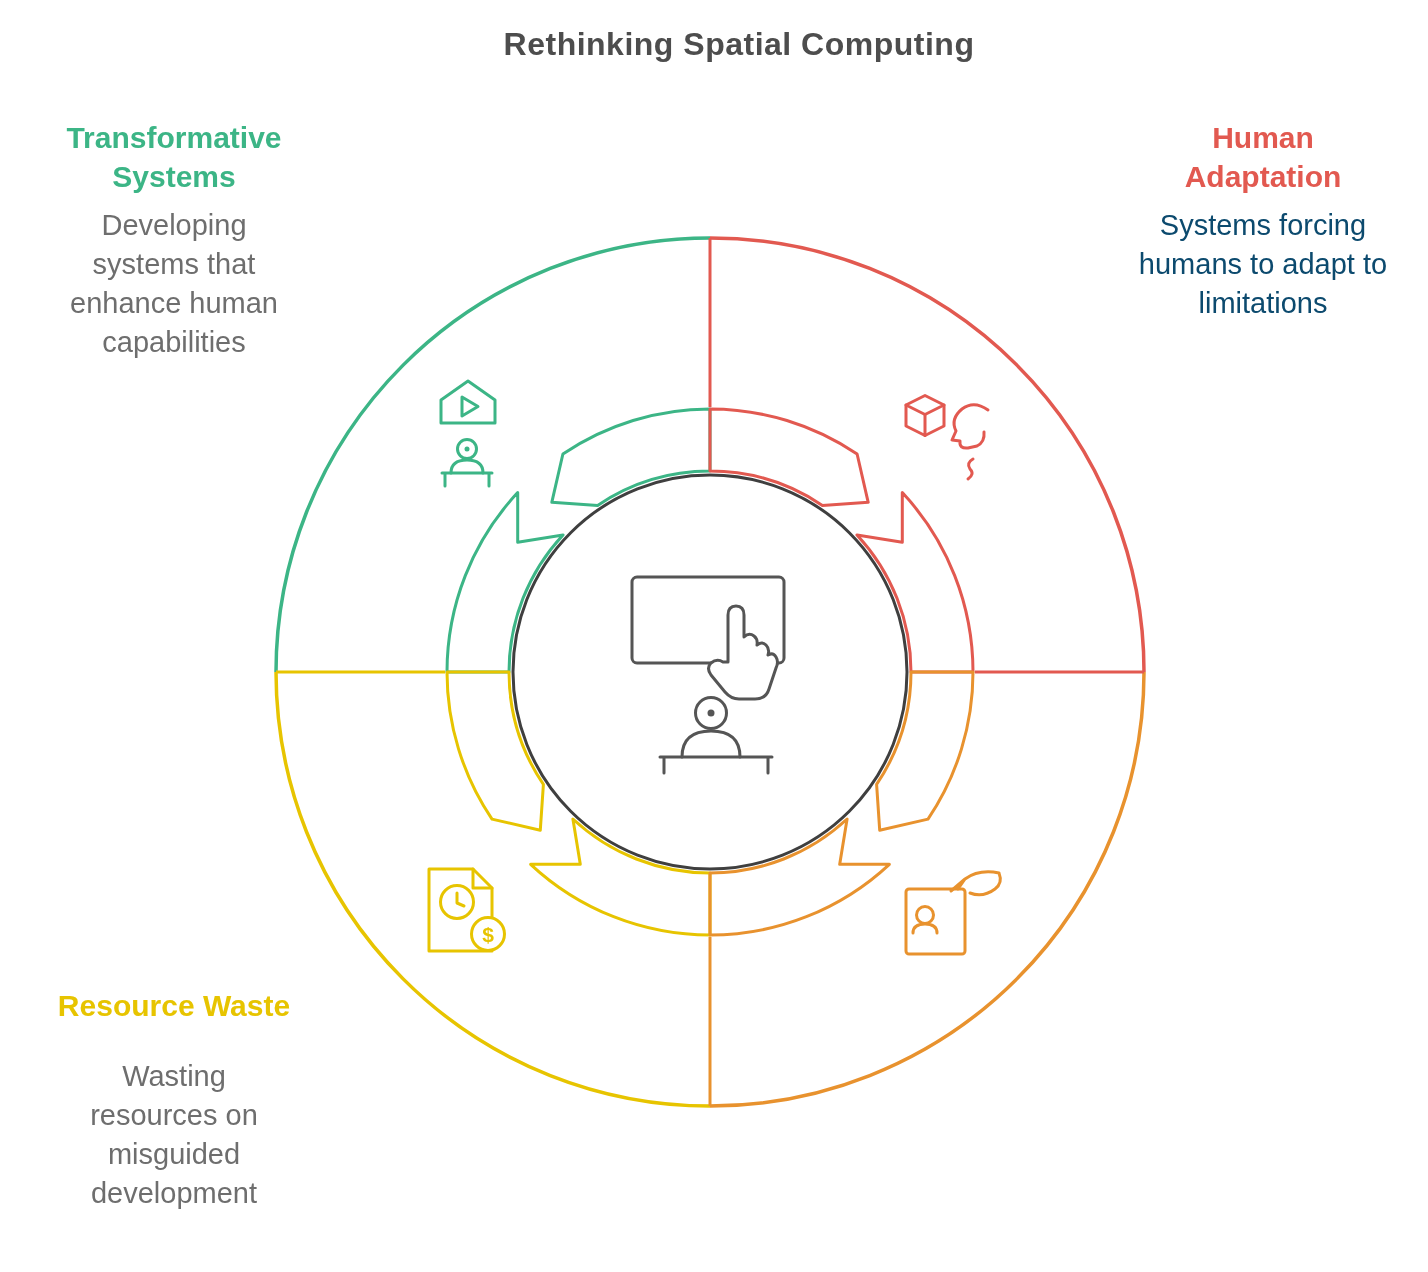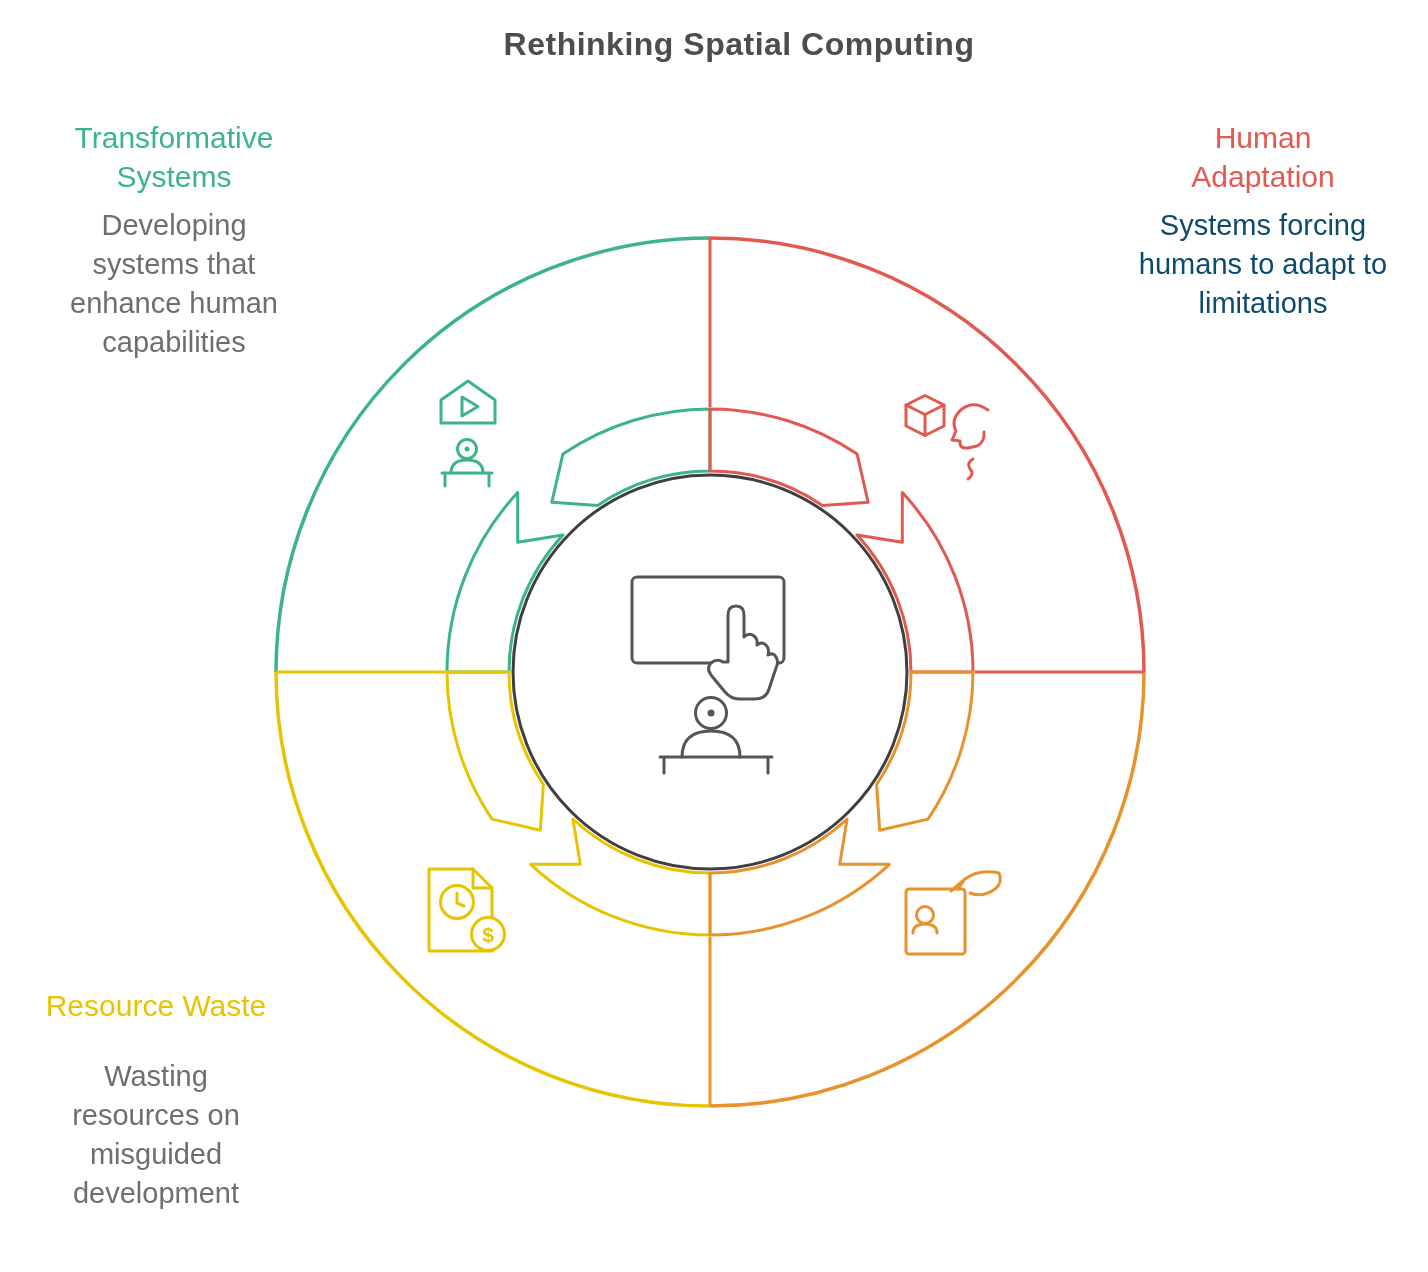--- a/index.html
+++ b/index.html
@@ -2,27 +2,27 @@
 <html><head>
 <meta charset="utf-8">
 <style>
   html,body{margin:0;padding:0;background:#ffffff;}
   .canvas{position:relative;width:1428px;height:1272px;background:#ffffff;overflow:hidden;
           font-family:"Liberation Sans",sans-serif;}
   .page-title{position:absolute;top:26px;left:0;width:1428px;text-align:center;
               font-size:32px;font-weight:bold;letter-spacing:.5px;padding-left:25px;}
   svg.diagram{position:absolute;left:0;top:0;}
   .label{position:absolute;text-align:center;}
-  .qhead{font-weight:normal;font-size:30px;line-height:1.3;margin:0 auto;}
+  .qhead{font-weight:bold;font-size:30px;line-height:1.3;margin:0 auto;}
   .qdesc{font-size:29px;line-height:1.34;margin:10px auto 0;}
   .hw280{max-width:280px}.hw230{max-width:230px}
   .dw230{max-width:232px}.dw255{max-width:258px}
   .tl{left:18px;top:118px;width:312px;}
   .tr{left:1104px;top:118px;width:318px;}
-  .bl{left:0;top:986px;width:312px;}
+  .bl{left:18px;top:986px;width:312px;}
   .br{left:1072px;top:954px;width:322px;}
   .bl .qdesc{margin-top:32px;}
 </style>
 </head>
 <body>
 
 <div class="canvas">
 
   <div class="page-title" style="color: rgb(77, 77, 77);">Rethinking Spatial Computing</div>
 

